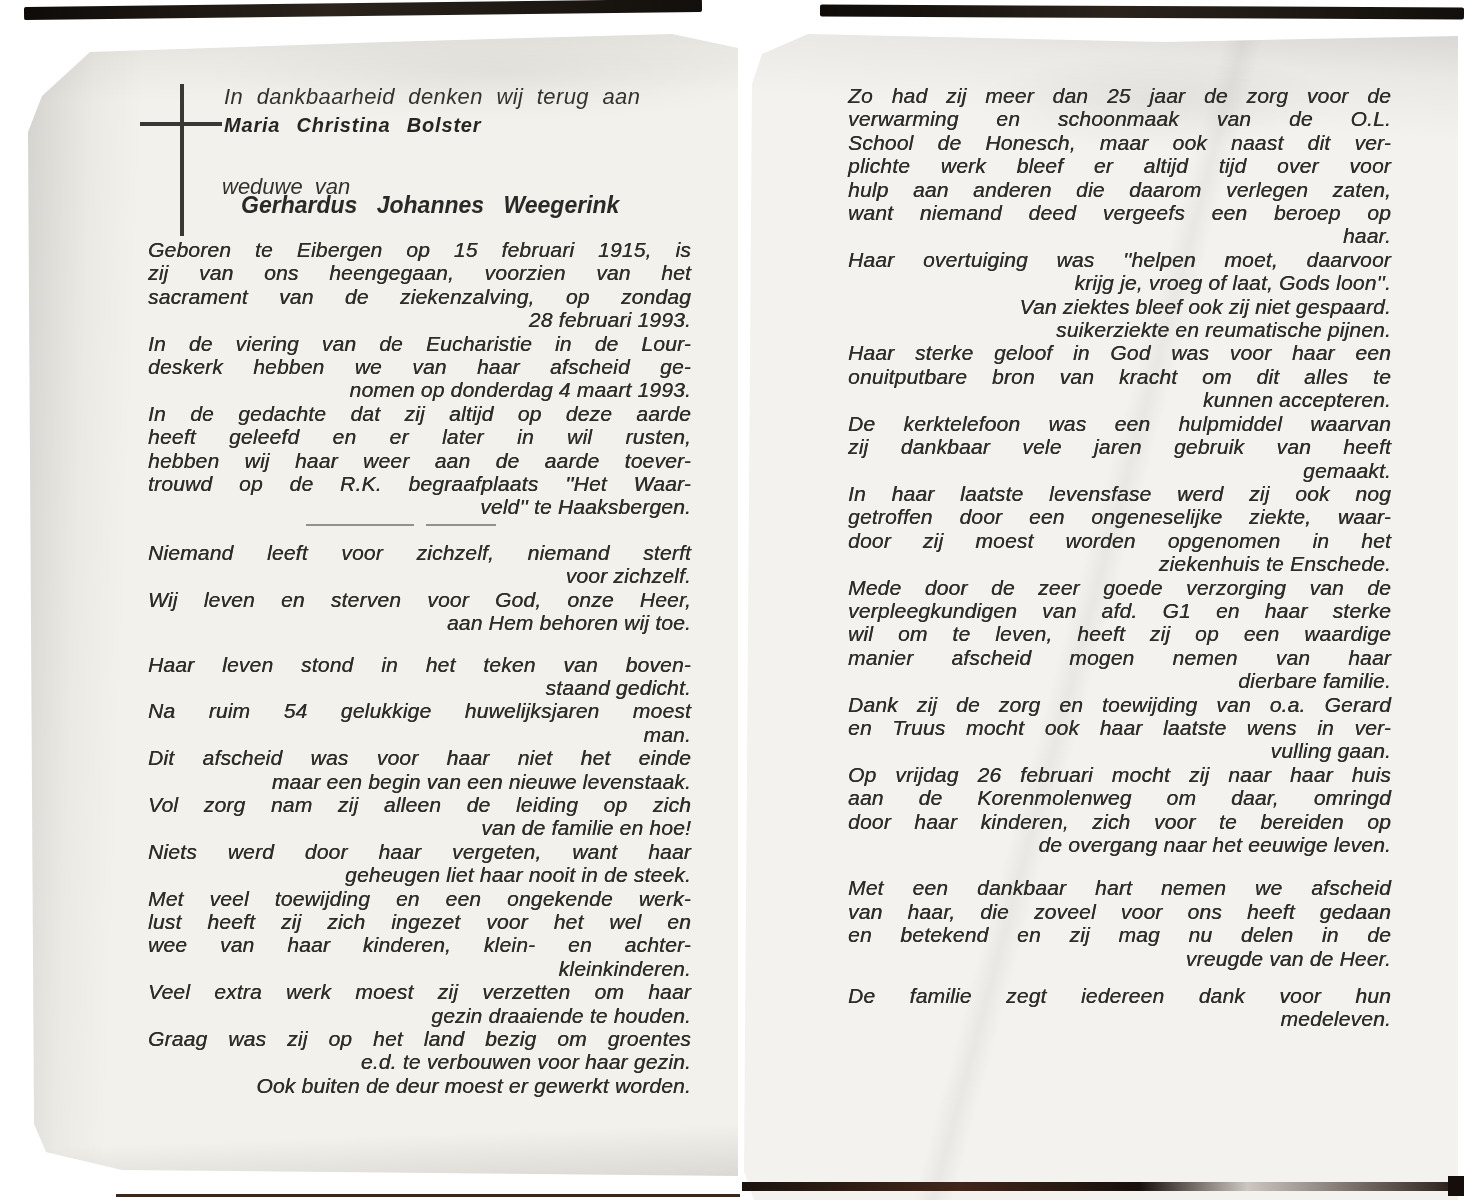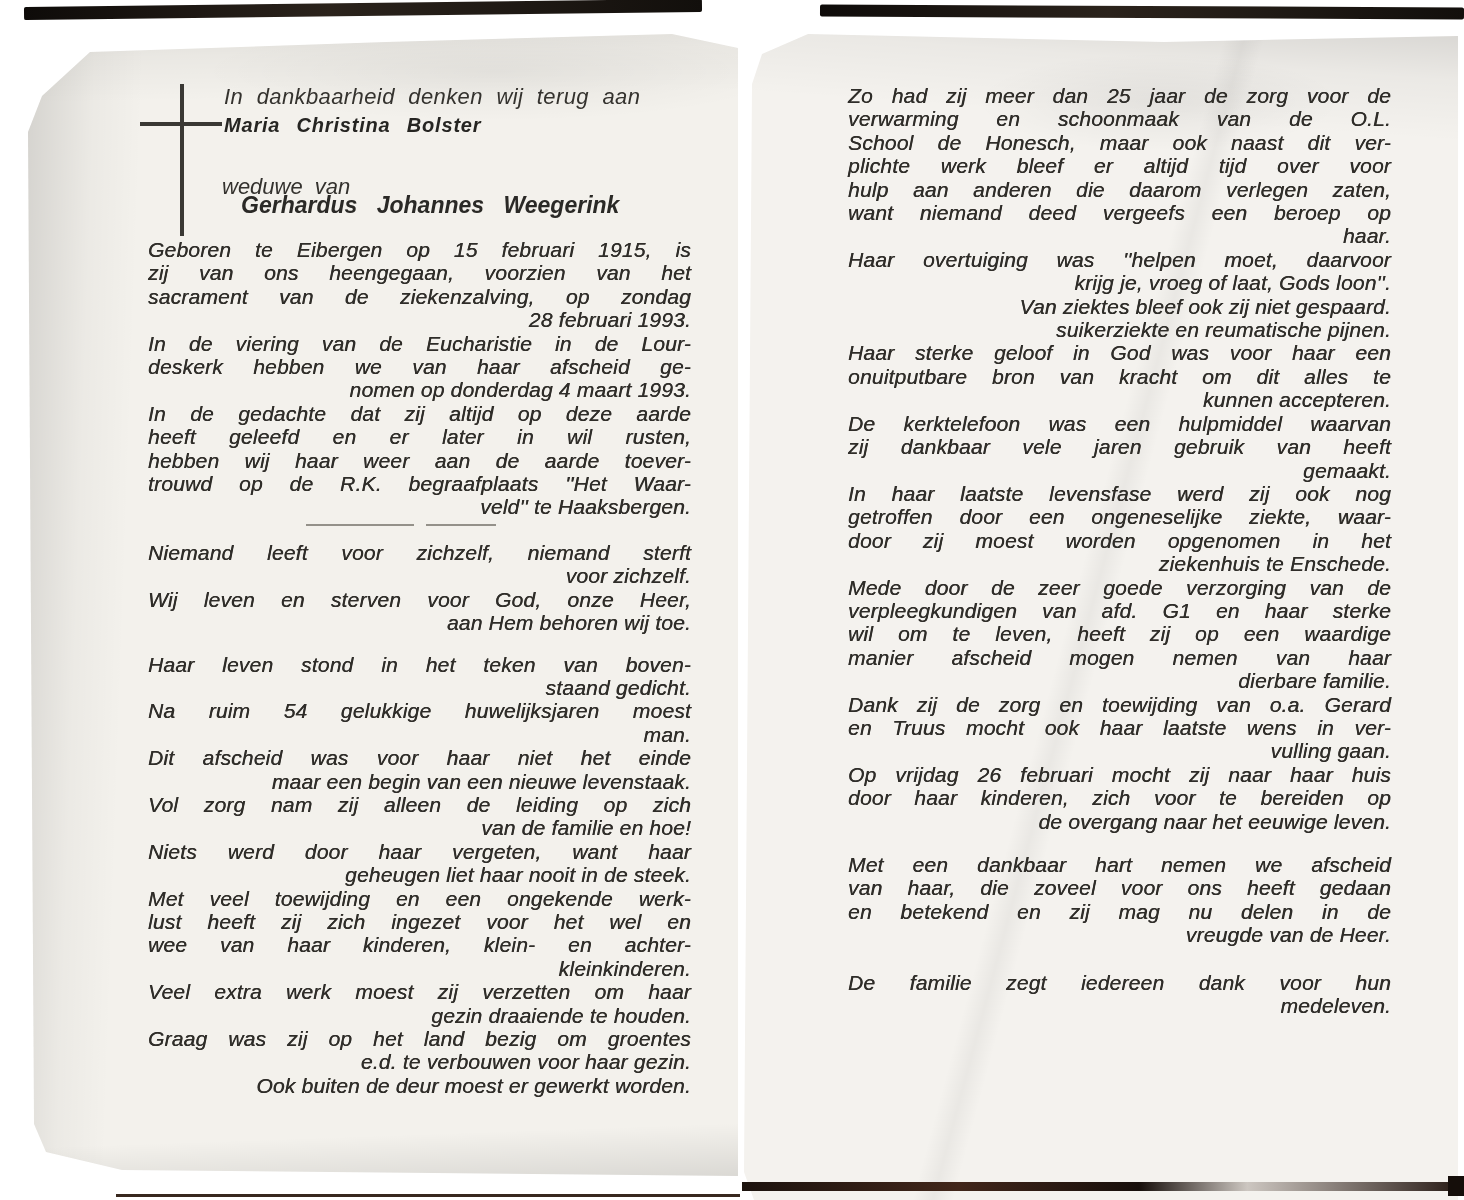--- a/index.html
+++ b/index.html
@@ -203,33 +203,34 @@
             <div class="jline">manier afscheid mogen nemen van haar</div>
             <div class="lline">dierbare familie.</div>
           </div>
           <div class="para">
             <div class="jline">Dank zij de zorg en toewijding van o.a. Gerard</div>
             <div class="jline">en Truus mocht ook haar laatste wens in ver-</div>
             <div class="lline">vulling gaan.</div>
           </div>
           <div class="para">
             <div class="jline">Op vrijdag 26 februari mocht zij naar haar huis</div>
+            <div class="jline">aan de Korenmolenweg om daar, omringd</div>
             <div class="jline">door haar kinderen, zich voor te bereiden op</div>
             <div class="lline">de overgang naar het eeuwige leven.</div>
           </div>
         </div>
         <div class="textblock" style="margin-top: 20px;">
           <div class="para">
             <div class="jline">Met een dankbaar hart nemen we afscheid</div>
             <div class="jline">van haar, die zoveel voor ons heeft gedaan</div>
             <div class="jline">en betekend en zij mag nu delen in de</div>
             <div class="lline">vreugde van de Heer.</div>
           </div>
         </div>
-        <div class="textblock" style="margin-top: 24px;">
+        <div class="textblock" style="margin-top: 14px;">
           <div class="para">
             <div class="jline">De familie zegt iedereen dank voor hun</div>
             <div class="lline">medeleven.</div>
           </div>
         </div>
       </div>
   </div>
 
   <div class="bottom-line-left"></div>
   <div class="bottom-band-right"></div>

